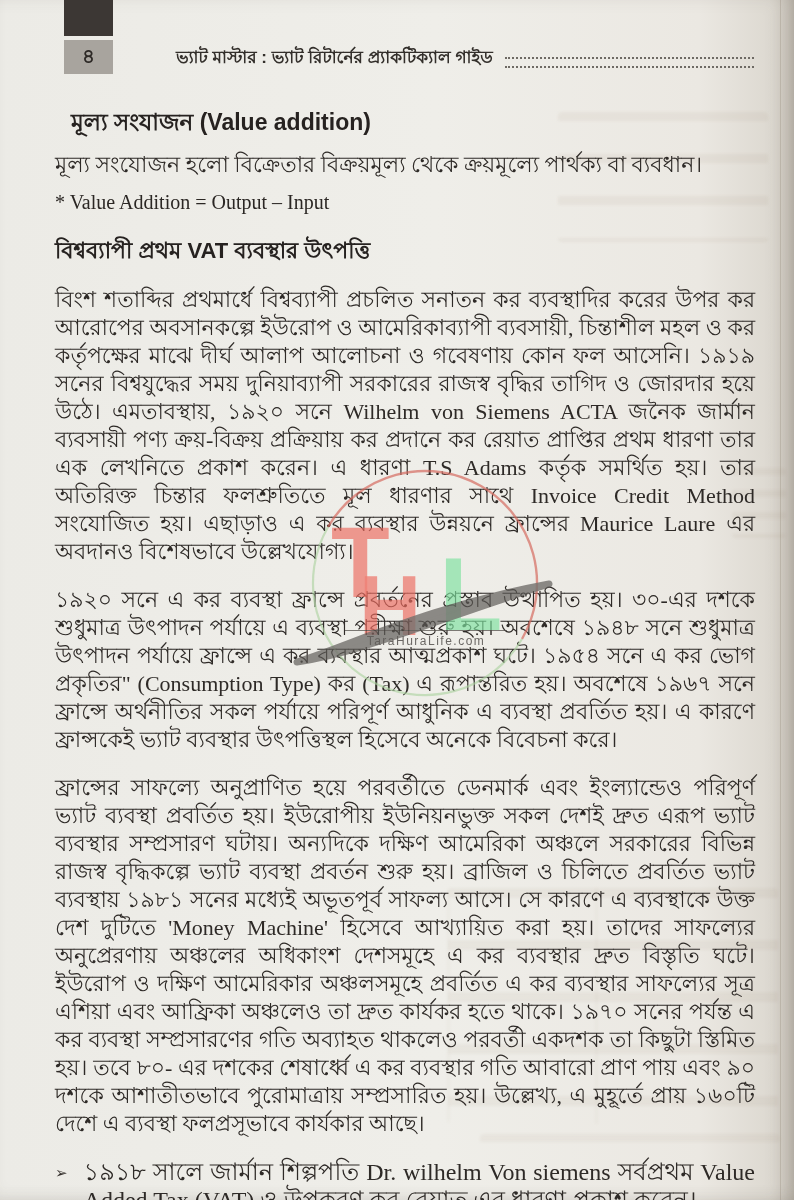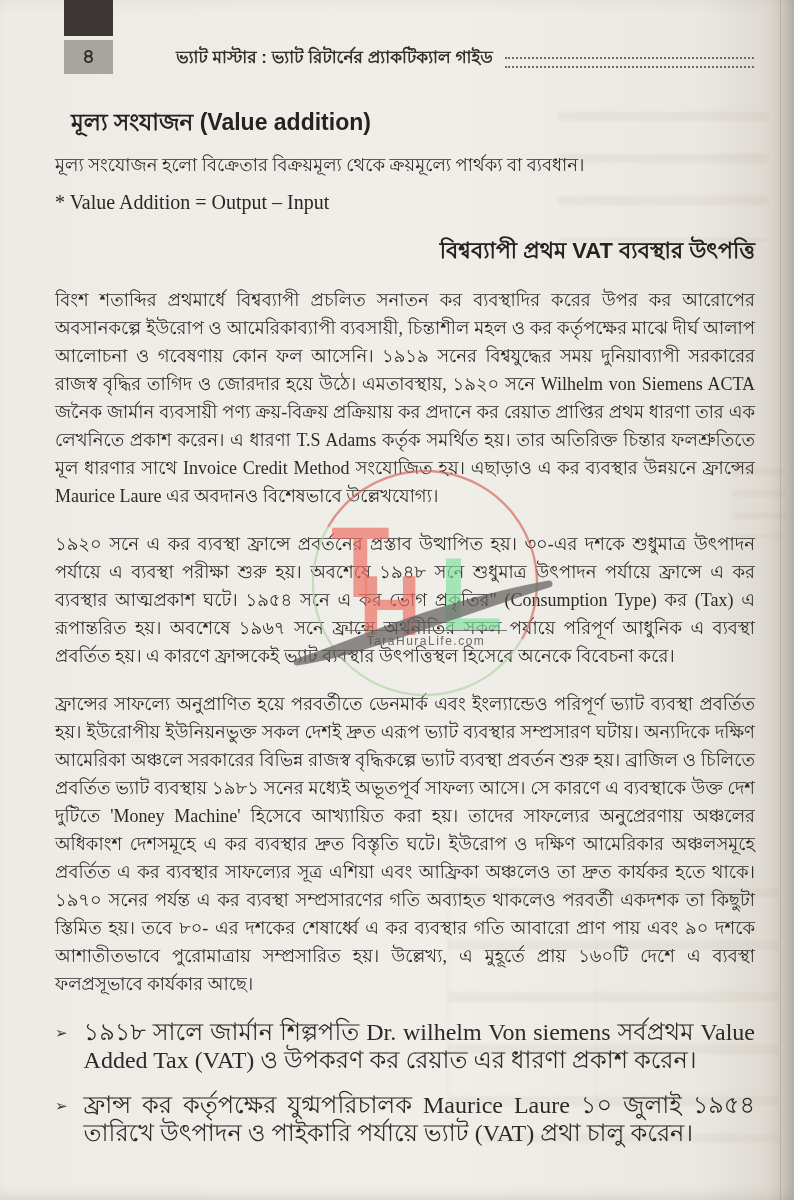--- a/index.html
+++ b/index.html
@@ -45,23 +45,23 @@
   
   .main {
     position:absolute; left:55px; right:39px; top:88px;
   }
   h1.vh, h2.vh {
     margin:16px; color:#262220;
     font-family:"Liberation Sans","DejaVu Sans",sans-serif;
     font-weight:bold;
   }
   h1.vh { font-size:23px; margin-bottom:8px; }
-  h2.vh { font-size:22px; margin:18px 0 16px;text-align:right; }
+  h2.vh { font-size:22px; margin:18px 0 16px; }
   p.body-text {
-    font-size:18px; line-height:28px;
+    font-size:22px; line-height:28px;
     text-align:justify; margin:0 0 20px;
   }
   p.intro { margin-bottom:10px; }
   .formula {
     font-size:20px; line-height:26px; margin:4px 0 9px;
     color:#2b2724;
   }
   .formula-block { margin:4px 0 2px; }
 
   .history-list { margin-top:4px; }

